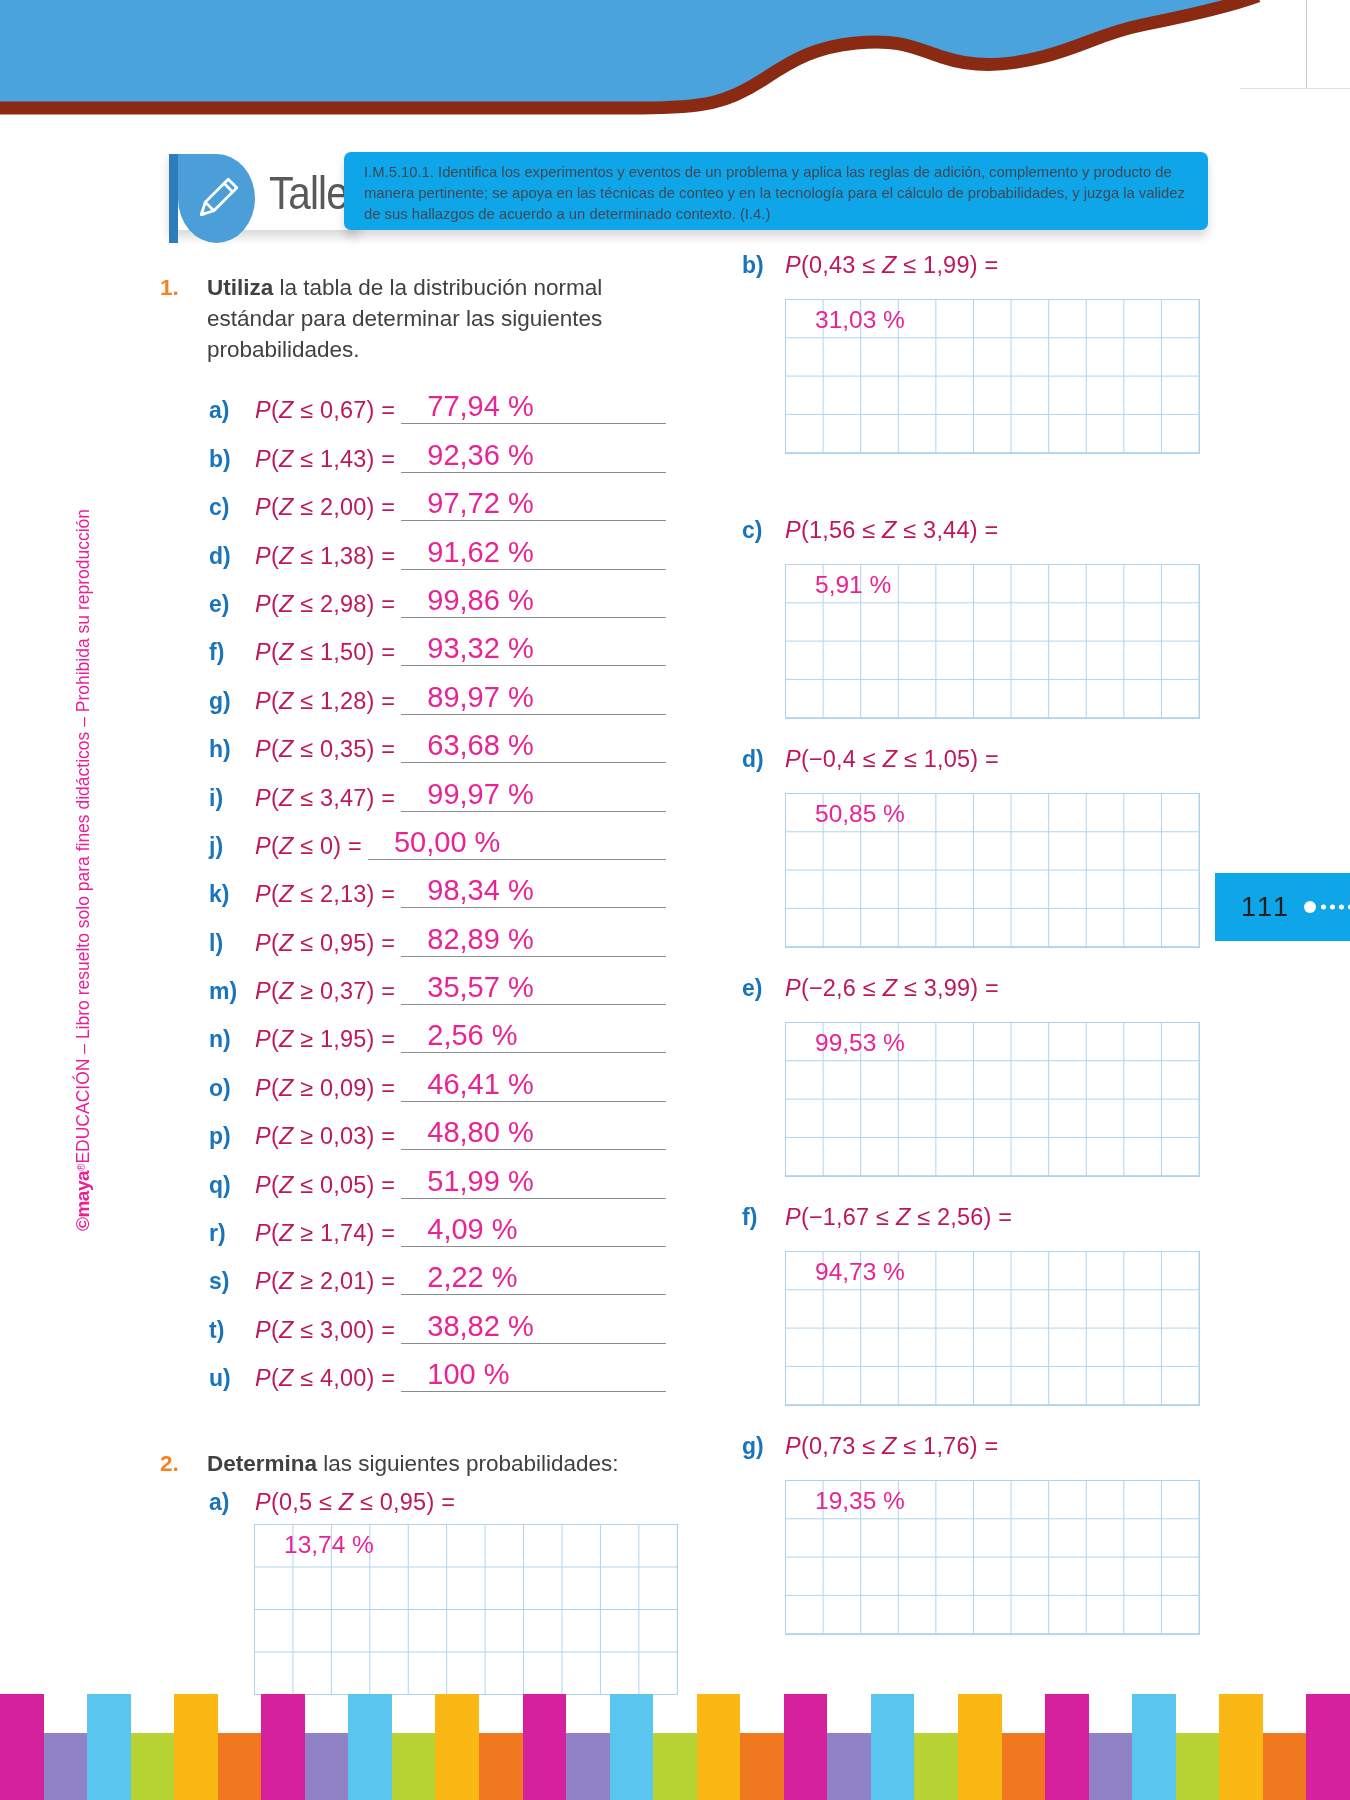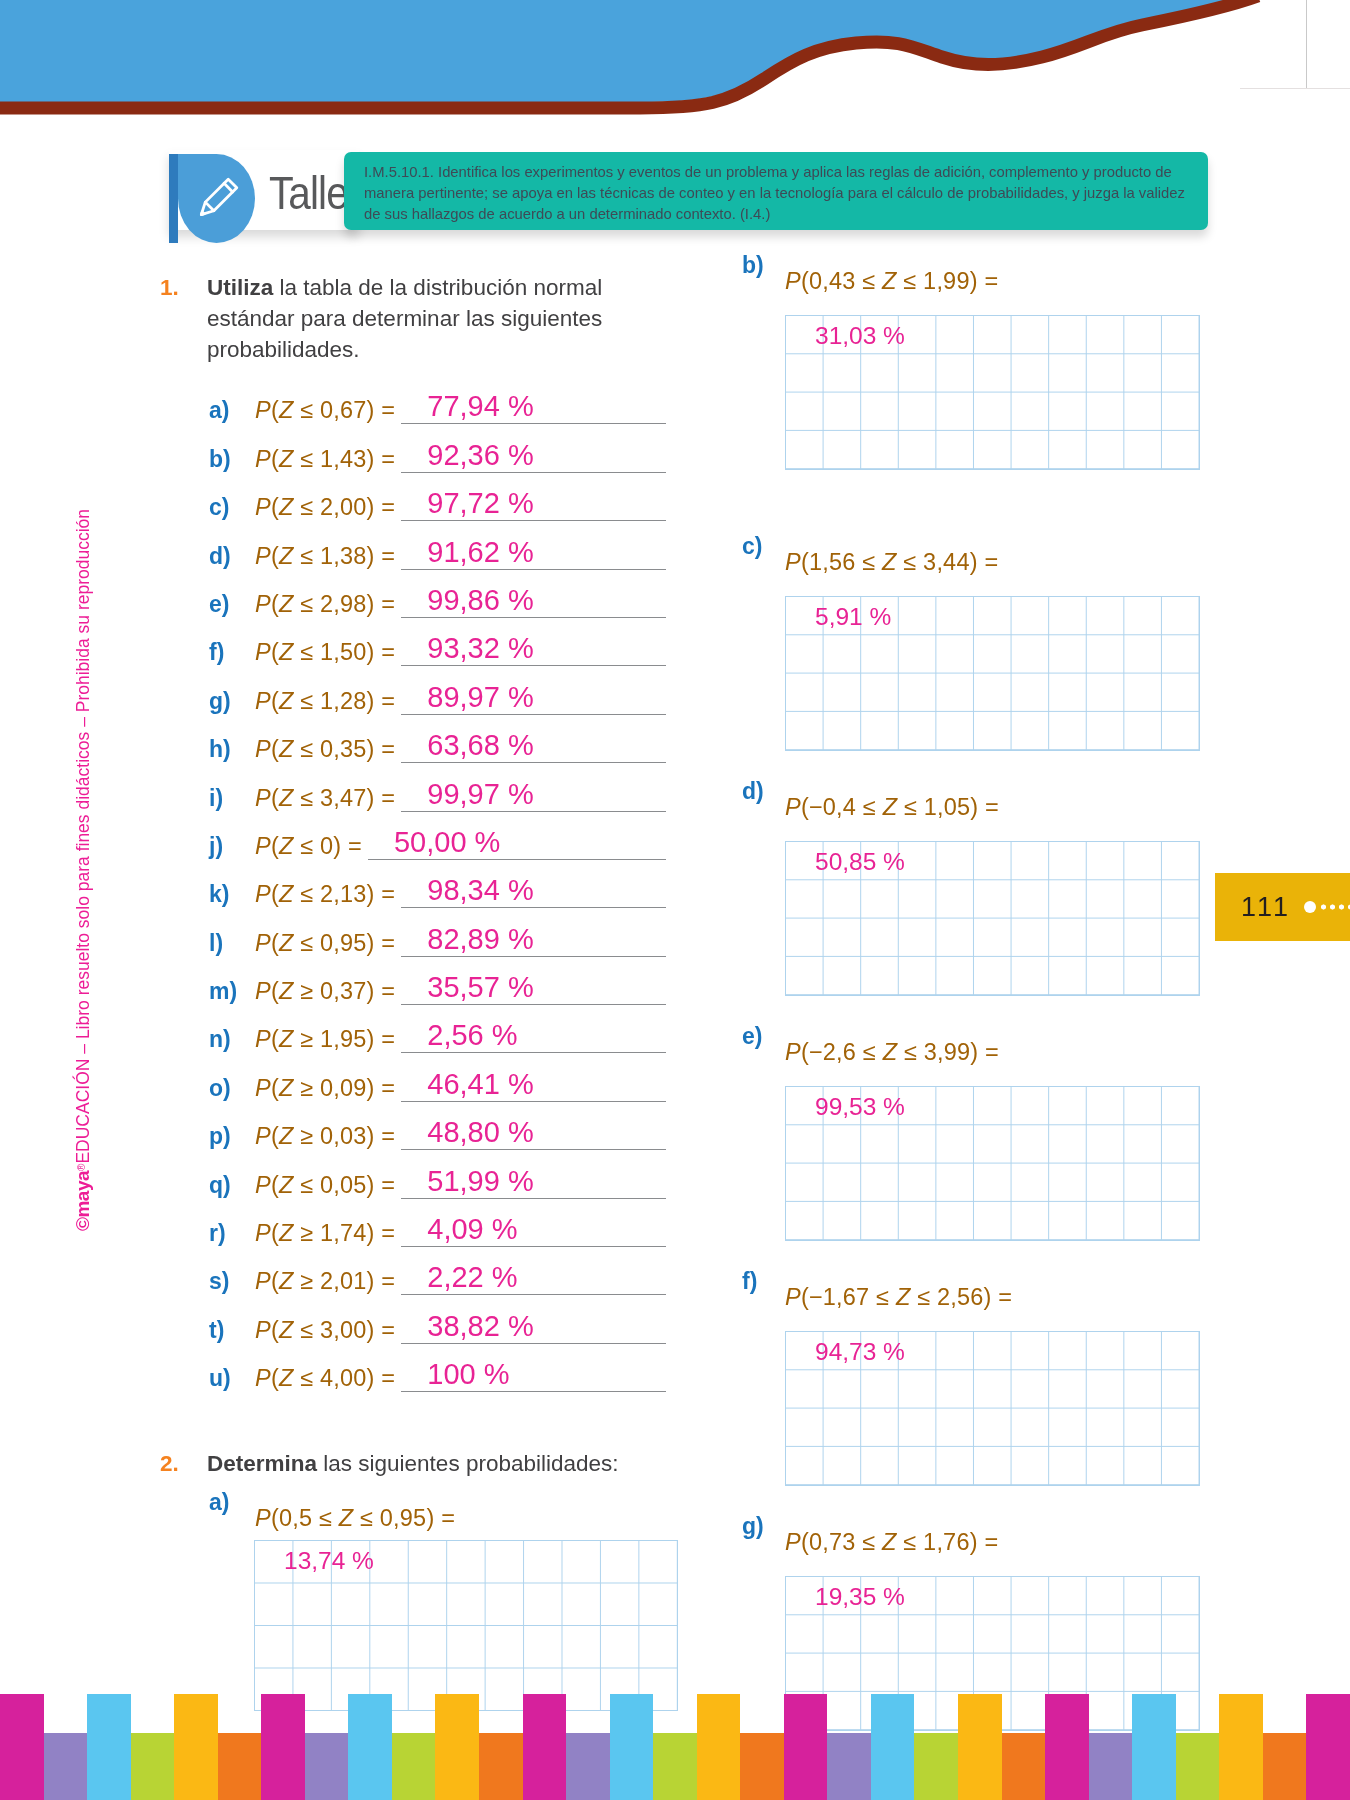--- a/index.html
+++ b/index.html
@@ -13,39 +13,39 @@
 
   
   .taller-card{position:absolute;left:169px;top:150px;width:190px;height:80px;background:#fff;
                box-shadow:0 7px 10px rgba(0,0,0,.15);}
   .taller-bar{position:absolute;left:0;top:4px;width:9px;height:89px;background:#2e7bbd;}
   .taller-circle{position:absolute;left:9px;top:4px;width:77px;height:89px;background:#4b9ed8;
                  border-radius:0 50% 50% 50%;display:flex;align-items:center;justify-content:center;}
   .taller-circle svg{width:56px;height:56px;}
   .taller-label{position:absolute;left:100px;top:16px;font-size:46px;color:#58595b;font-weight:500;
                 transform:scaleX(.88);transform-origin:left;letter-spacing:-1px;}
-  .objective-box{position:absolute;left:344px;top:152px;width:864px;height:78px;background:#14b8a6;
+  .objective-box{position:absolute;left:344px;top:152px;width:864px;height:78px;background:#0ea5e9;
                  border-radius:7px;box-shadow:0 7px 10px rgba(0,0,0,.15);box-sizing:border-box;
                  padding:10px 16px 8px 20px;font-size:14.8px;line-height:21px;color:#3e4a56;}
 
   
   .sidebar-text{position:absolute;left:72px;top:1318px;width:896px;transform:rotate(-90deg);
                 transform-origin:0 0;font-size:17.5px;color:#ed1d96;text-align:center;white-space:nowrap;}
   .sidebar-text .brand{font-weight:bold;font-size:19px;letter-spacing:-.5px;}
   .sidebar-text .reg{font-size:10px;vertical-align:4px;}
 
   
   .ex-left{position:absolute;left:160px;top:272px;width:506px;}
   .ex-head{display:flex;}
   .ex-num{width:47px;flex:none;font-weight:bold;color:#f5821f;font-size:22.5px;line-height:31px;}
   .ex-intro{flex:1;font-size:22.5px;line-height:31px;color:#414042;margin:0;}
   .items{margin-top:11px;}
   .item-row{display:flex;align-items:flex-end;height:48.4px;padding-left:49px;}
   .letter{width:46px;flex:none;color:#1a74bc;font-weight:bold;font-size:23px;}
-  .formula{flex:none;color:#a16207;font-size:23.5px;letter-spacing:.2px;padding-right:6px;margin-top:16px;}
+  .formula{flex:none;color:#be185d;font-size:23.5px;letter-spacing:.2px;padding-right:6px;}
   .formula i{font-style:italic;}
   .answer-line{flex:1;border-bottom:1.6px solid #8a8c8f;padding-left:26px;}
   .answer{color:#e82394;font-size:29px;}
 
   .ex2-head{display:flex;margin-top:56px;}
   .ex2-row{display:flex;margin-top:10px;padding-left:49px;}
 
   .answer-grid{position:relative;border-right:1px solid #aed3ed;border-bottom:1px solid #aed3ed;
     background-image:linear-gradient(to right,#aed3ed 1px,transparent 1px),
                      linear-gradient(to bottom,#aed3ed 1px,transparent 1px);}
@@ -53,21 +53,21 @@
   .grid-answer{position:absolute;left:30px;top:7px;font-size:24.5px;color:#e82394;}
 
   .right-col{position:absolute;left:742px;top:252px;width:470px;}
   .grid-block{margin-bottom:27px;}
   .right-col > div:first-of-type{margin-bottom:63px;}
   .gb-head{display:flex;margin-bottom:20px;}
   .gb-head .letter{width:43px;}
   .grid-right{margin-left:43px;width:414px;height:154px;background-size:37.6px 38.3px;position:relative;}
 
   
-  .page-tab{position:absolute;left:1215px;top:873px;width:135px;height:68px;background:#eab308;
+  .page-tab{position:absolute;left:1215px;top:873px;width:135px;height:68px;background:#0ea5e9;
             display:flex;align-items:center;padding-left:26px;box-sizing:border-box;}
   .page-num{font-size:27px;color:#231f20;letter-spacing:3px;}
   .tab-dot{width:12px;height:12px;border-radius:50%;background:#fff;margin-left:13px;flex:none;}
   .tab-dots{flex:1;height:6px;margin-left:3px;
             background-image:radial-gradient(circle,#fff 2.3px,transparent 2.8px);
             background-size:9px 6px;background-position:left center;}
 
   
   .footer-strip{position:absolute;left:0;bottom:0;width:1350px;height:106px;display:flex;align-items:flex-end;}
   .footer-strip span{flex:1;}

